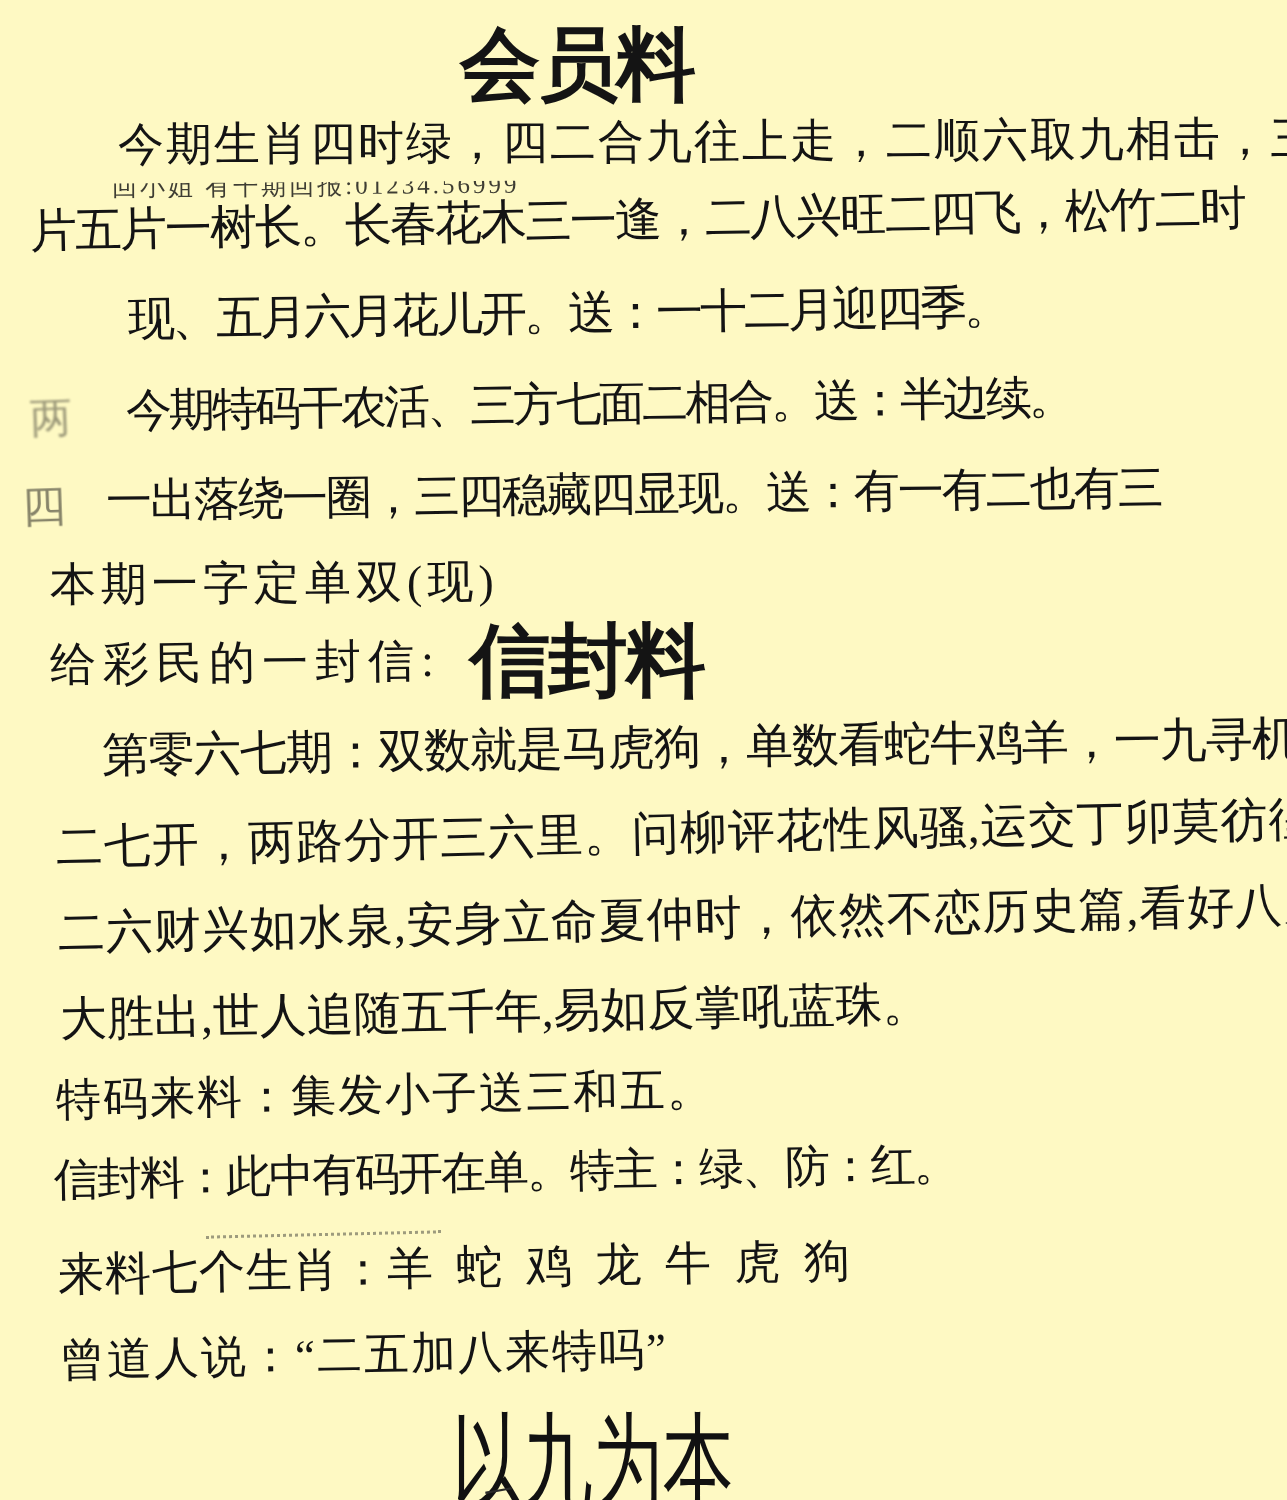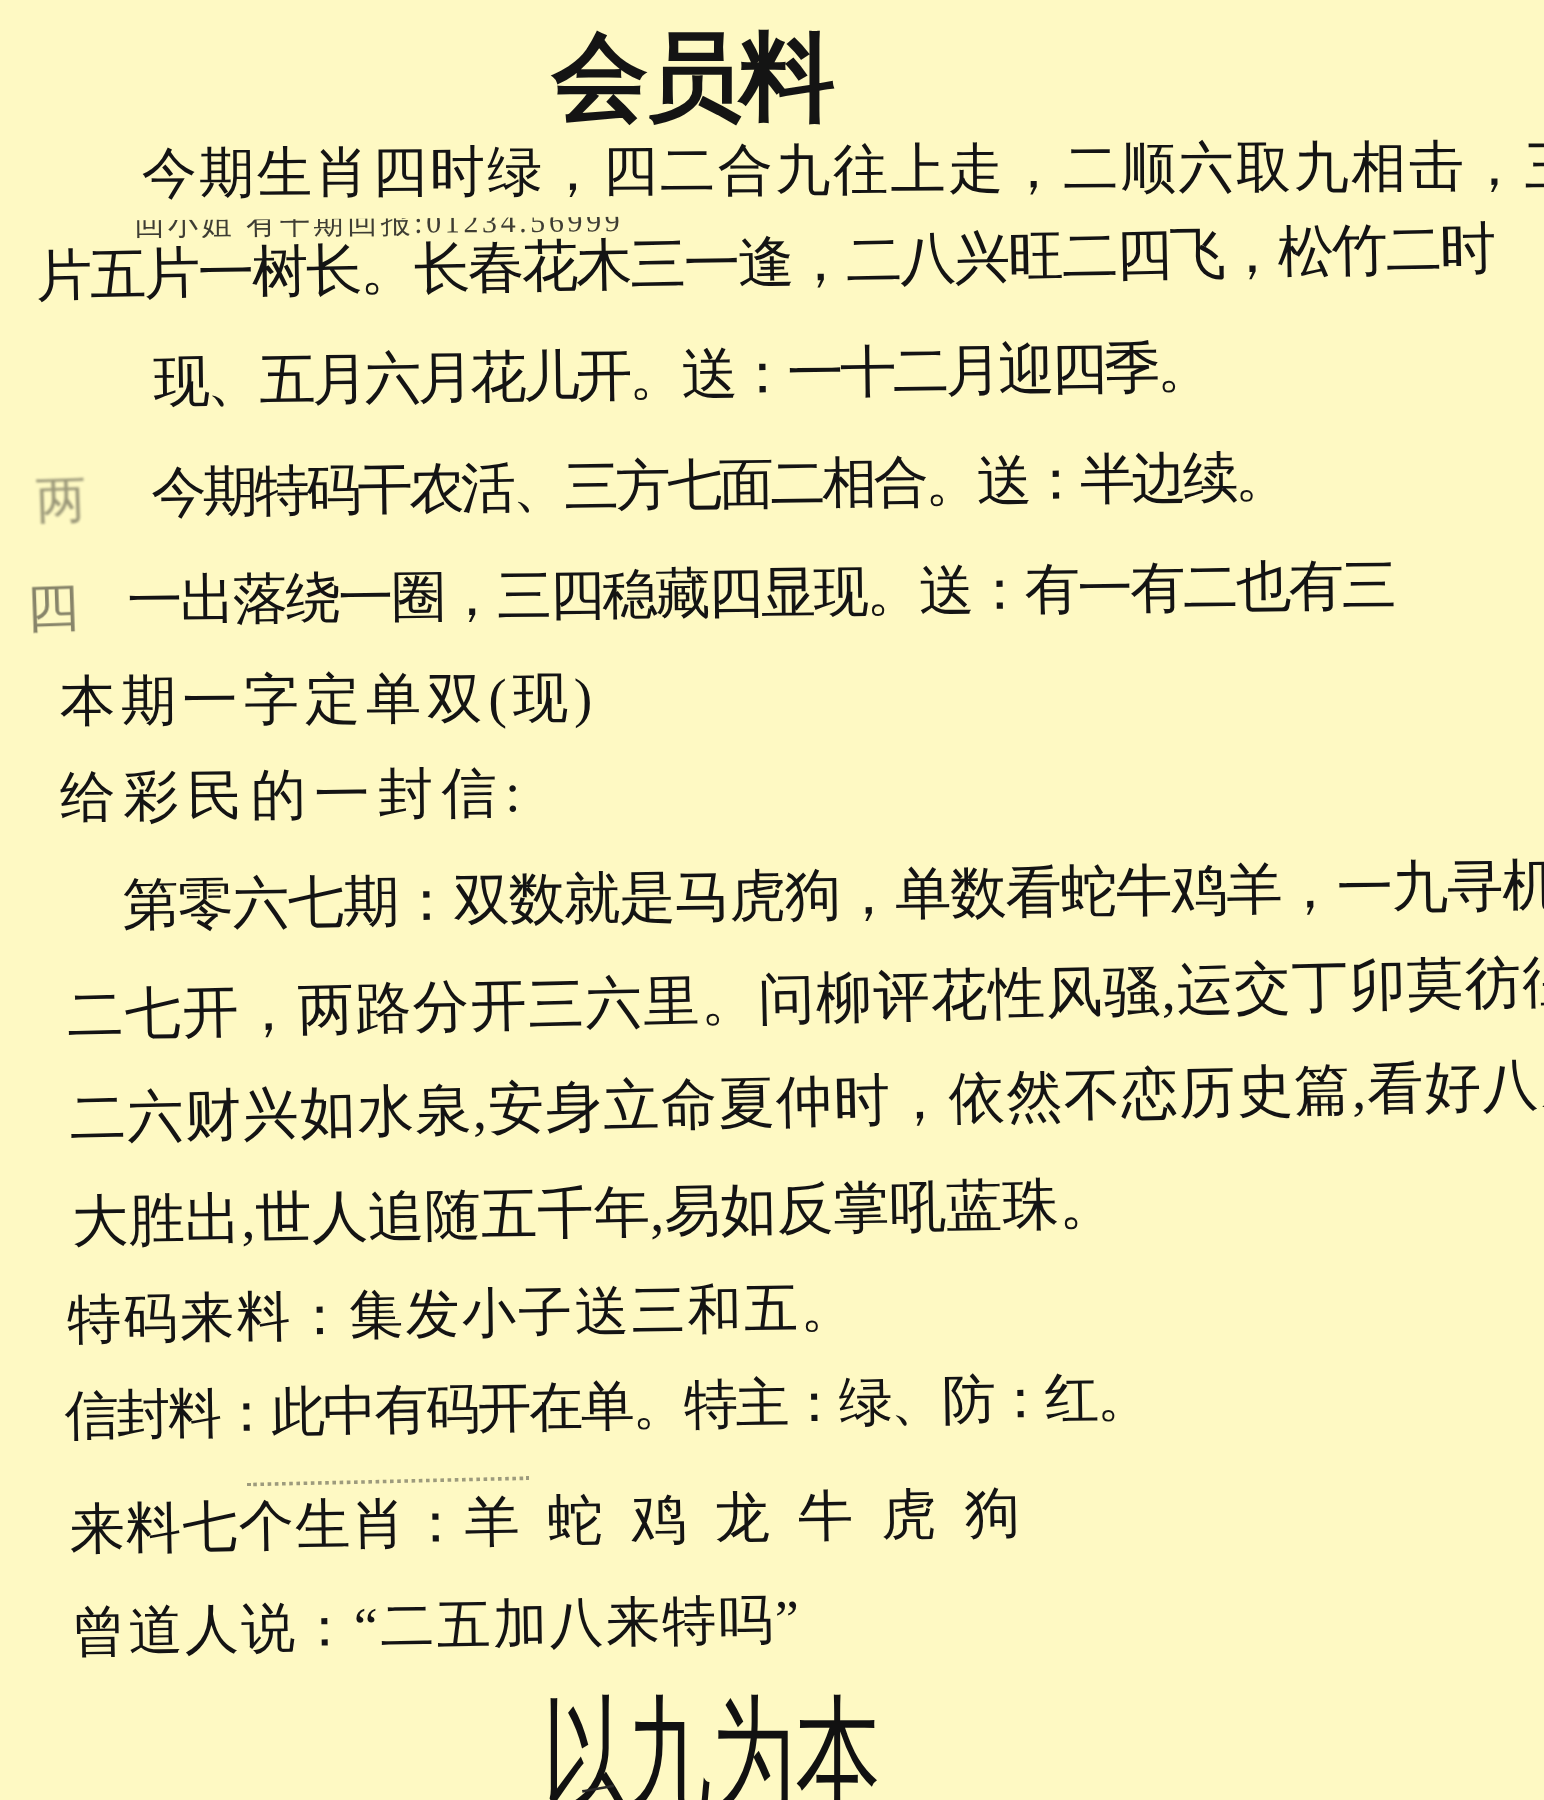--- a/index.html
+++ b/index.html
@@ -104,20 +104,21 @@
 
   <div class="ln l-m4p">两</div>
   <div class="ln l-m4">今期特码干农活、三方七面二相合。送：半边续。</div>
 
   <div class="ln l-m5p">四</div>
   <div class="ln l-m5">一出落绕一圈，三四稳藏四显现。送：有一有二也有三</div>
 
   <div class="ln l-m6">本期一字定单双(现)</div>
 
   <div class="ln l-intro">给彩民的一封信:</div>
+  <div class="big-title t-envelope">信封料</div>
 
   <div class="ln l-e1">第零六七期：双数就是马虎狗，单数看蛇牛鸡羊，一九寻机</div>
   <div class="ln l-e2">二七开，两路分开三六里。问柳评花性风骚,运交丁卯莫彷徨,</div>
   <div class="ln l-e3">二六财兴如水泉,安身立命夏仲时，依然不恋历史篇,看好八九</div>
   <div class="ln l-e4">大胜出,世人追随五千年,易如反掌吼蓝珠。</div>
 
   <div class="ln l-sp">特码来料：集发小子送三和五。</div>
   <div class="ln l-env">信封料：此中有码开在单。特主：绿、防：红。</div>
 
   <div class="smudge"></div>

